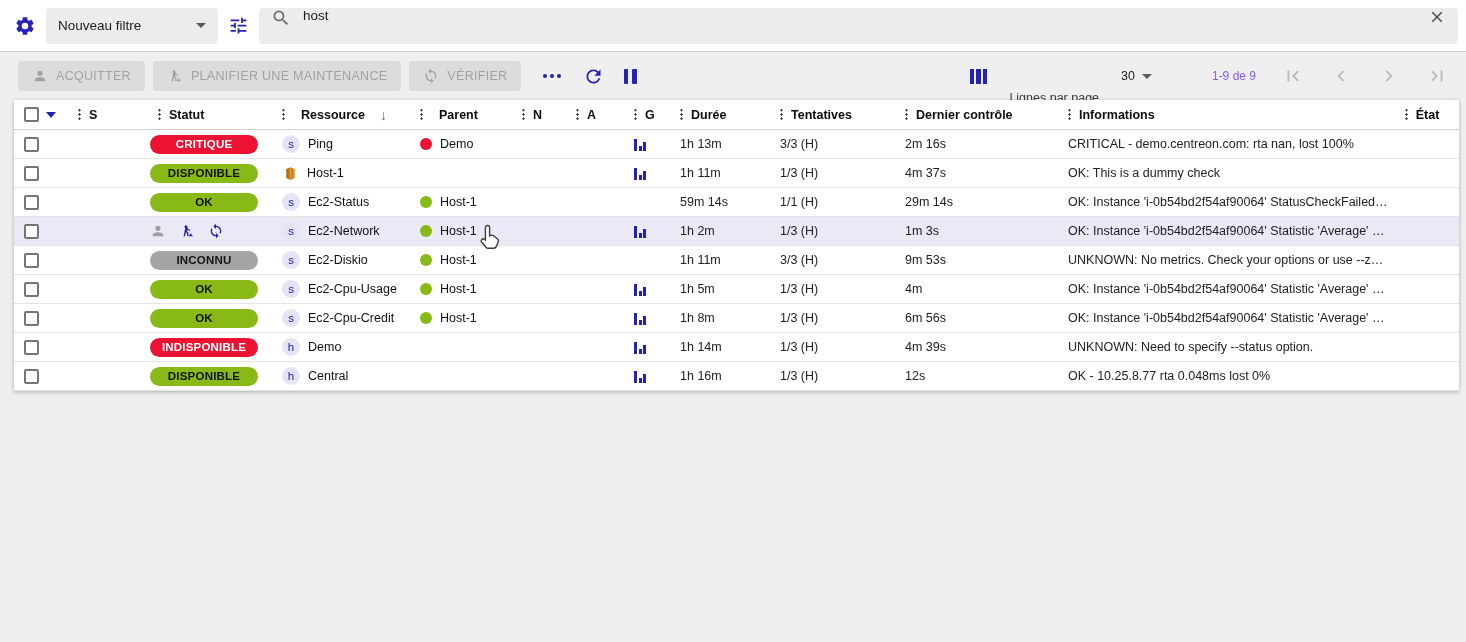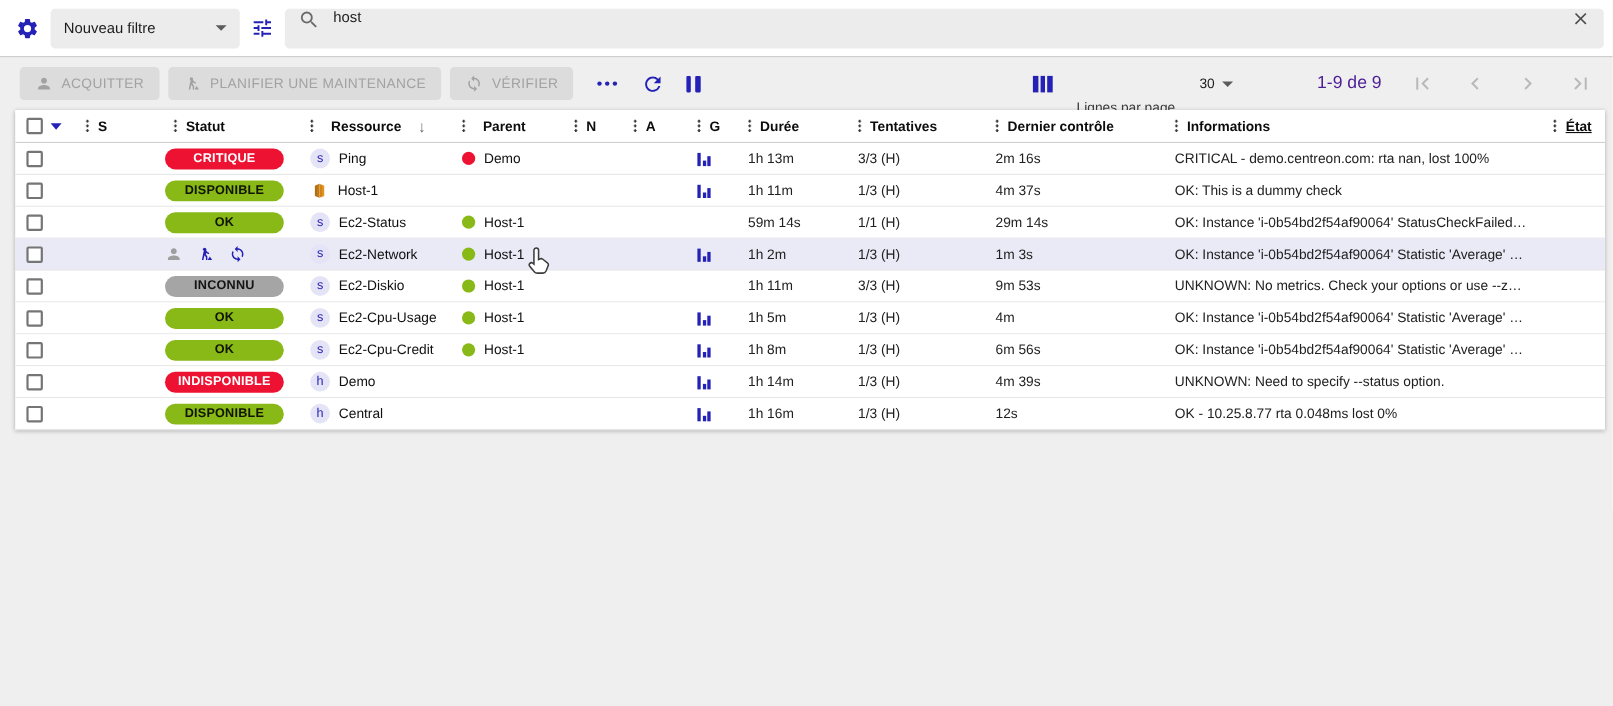--- a/index.html
+++ b/index.html
@@ -41,21 +41,21 @@
   .refresh{margin-left:20px;cursor:pointer;}
   .refresh svg{width:21px;height:21px;fill:var(--accent);}
   .pause{display:flex;gap:4px;margin-left:20px;cursor:pointer;}
   .pause i{width:4.5px;height:15px;background:var(--accent);border-radius:1px;}
   .toolbar-right{margin-left:auto;display:flex;align-items:center;}
   .colicon{display:flex;gap:2px;cursor:pointer;}
   .colicon i{width:4.5px;height:15px;background:var(--accent);}
   .lpp-label{font-size:12.5px;color:#3a3a3a;margin-left:22px;margin-top:44px;}
   .lpp-select{display:flex;align-items:center;gap:7px;margin-left:22px;cursor:pointer;}
   .lpp-select .val{font-size:12.5px;color:#1c1c1c;}
-  .range{font-size:16px;color:#4c1d95;margin-left:76px;}
+  .range{font-size:12px;color:#8b5cf6;margin-left:60px;}
   .pag{margin-left:26px;cursor:default;}
   .pag:first-of-type{margin-left:30px;}
   .pag svg{width:22px;height:22px;fill:#b9b9b9;}
 
   
   .tablecard{position:absolute;left:14px;top:100px;width:1445px;background:#fff;
     box-shadow:0 1px 4px rgba(0,0,0,.28);}
   .tr{display:flex;height:29px;align-items:center;border-bottom:1px solid #e4e4e4;background:#fff;}
   .tr.thead{height:30px;border-bottom:1px solid #cfcfcf;}
   .tr.hl{background:var(--hl);}
@@ -64,21 +64,21 @@
   .c-s{width:80px;}
   .c-statut{width:124px;padding-left:0;gap:13px;}
   .c-res{width:138px;gap:8px;}
   .c-parent{width:102px;gap:8px;}
   .c-n{width:54px;}.c-a{width:54px;}
   .c-g{width:50px;padding-left:12px;}
   .c-duree{width:100px;}
   .c-tent{width:125px;}
   .c-der{width:145px;}
   .c-info{width:347px;padding-left:26px;overflow:hidden;}
-  .c-etat{width:70px;justify-content:flex-end;padding-right:12px;text-decoration:underline;}
+  .c-etat{width:70px;justify-content:center;padding-right:12px;}
   .th{font-weight:700;color:#0c0c0c;}
   .th.c-statut{justify-content:flex-start;padding-left:8px;gap:0;}
   .th-label{font-weight:700;font-size:12.5px;color:#0c0c0c;white-space:nowrap;}
   .dots{width:3px;height:13px;margin-right:8px;flex:none;
     background-image:radial-gradient(circle,#3a3a3a 1.1px,transparent 1.25px);
     background-size:3px 4.3px;}
   .sortarrow{color:#6f6f6f;font-size:14px;margin-left:7px;font-weight:400;}
   .cb{width:15px;height:15px;border:2px solid #757575;border-radius:2px;background:#fff;flex:none;cursor:pointer;}
   .hcaret{width:0;height:0;border-left:5px solid transparent;border-right:5px solid transparent;
     border-top:6px solid var(--accent);cursor:pointer;}

